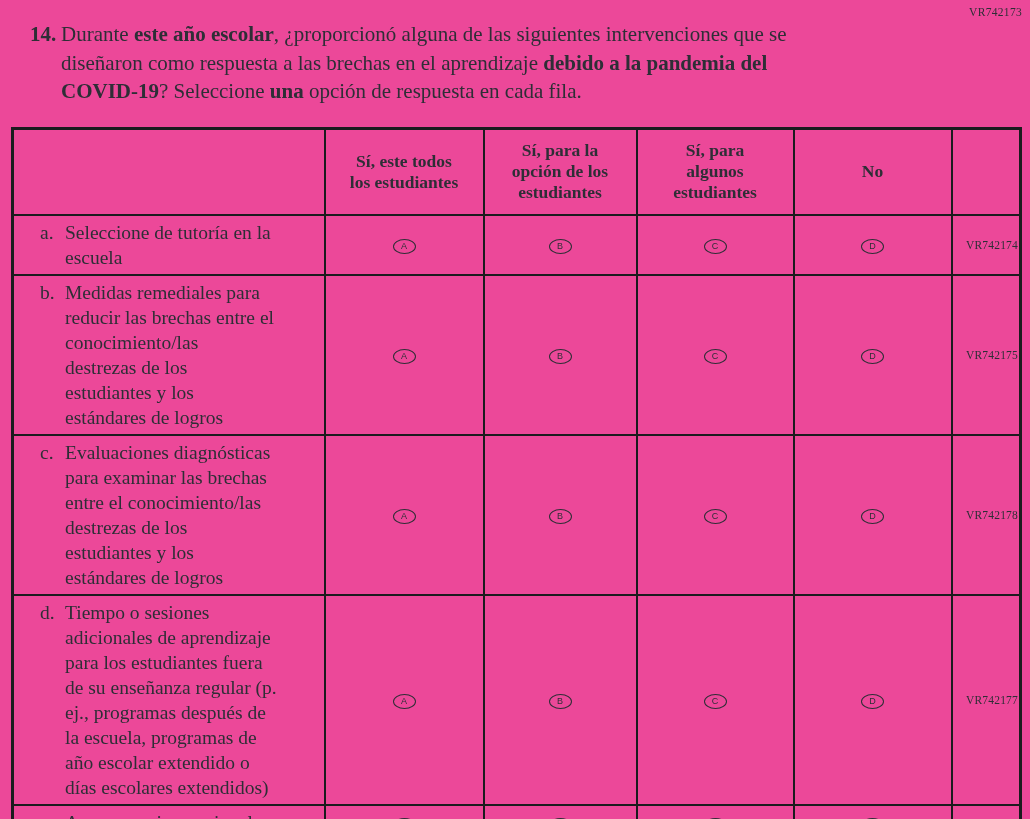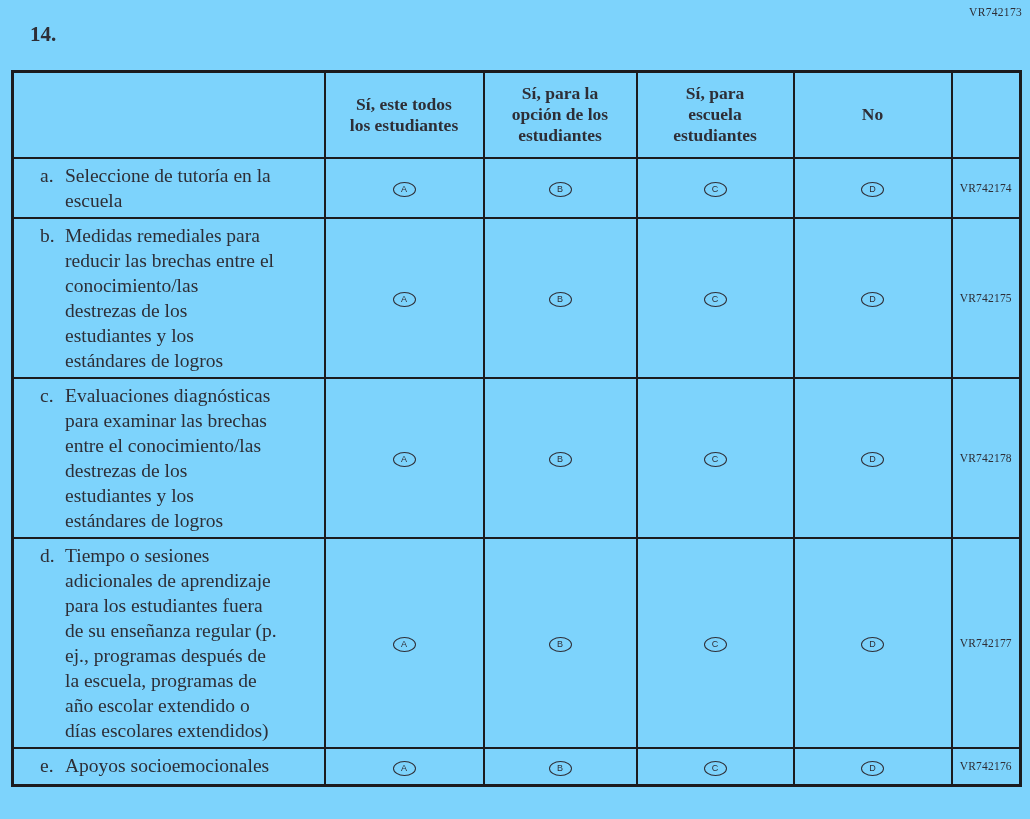--- a/index.html
+++ b/index.html
@@ -1,20 +1,20 @@
 <!DOCTYPE html>
 <html><head>
 <meta charset="utf-8">
 <style>
   html,body { margin:0; padding:0; background:#ffffff; }
   .page {
     position:relative;
     width:1030px; height:819px;
     overflow:hidden;
-    background:#7dd3fc;
+    background:#ec4899;
     color:#2e2e36;
     font-family:"Liberation Serif","DejaVu Serif",serif;
   }
   .top-code {
     position:absolute; top:6px; right:8px;
     font-size:11.5px; letter-spacing:0.3px; color:#2e2e36;
   }
   .question {
     display:flex;
     margin:20px 0 0 30px;
@@ -49,37 +49,40 @@
   .row-text { white-space:pre-line; }
   td.opt-cell { text-align:center; }
   .bubble {
     display:inline-flex; align-items:center; justify-content:center;
     width:23px; height:15px;
     border:1.5px solid #2e2e36; border-radius:50%;
     font-family:"Liberation Sans","DejaVu Sans",sans-serif;
     font-size:9px; line-height:1; color:#2e2e36;
     box-sizing:border-box;
   }
-  td.code-cell { text-align:center; font-size:11.5px; padding:2px 1px; letter-spacing:0.2px; }
+  td.code-cell { text-align:right; font-size:11.5px; padding:2px 1px; letter-spacing:0.2px; }
   tr.r-a  { height:58px; }
   tr.r-b  { height:160px; }
   tr.r-c  { height:153px; }
   tr.r-d  { height:197px; }
   tr.r-e  { height:38px; }
 </style>
 </head>
 <body>
 
 <div class="page">
 
   <div class="top-code">VR742173</div>
 
   <div class="question">
     <span class="qnum">14.</span>
     <div class="qtext">
+      <div class="qline"><span>Durante </span><b>este año escolar</b><span>, ¿proporcionó alguna de las siguientes intervenciones que se</span></div>
+      <div class="qline"><span>diseñaron como respuesta a las brechas en el aprendizaje </span><b>debido a la pandemia del</b></div>
+      <div class="qline"><b>COVID-19</b><span>? Seleccione </span><b>una</b><span> opción de respuesta en cada fila.</span></div>
     </div>
   </div>
 
   <table class="resp">
     <colgroup>
       <col style="width:312px">
         <col style="width:159px">
         <col style="width:153px">
       <col style="width:157px">
         <col style="width:158px">
@@ -87,21 +90,21 @@
     </colgroup>
     <thead>
       <tr>
         <th></th>
         <th>Sí, este todos
 los estudiantes</th>
         <th>Sí, para la
 opción de los
 estudiantes</th>
         <th>Sí, para
-escuela
+algunos
 estudiantes</th>
         <th>No</th>
         <th></th>
       </tr>
     </thead>
     <tbody>
       <tr class="r-a">
         <td class="label-cell">
           <div class="label-wrap">
             <span class="row-letter">a.</span>

